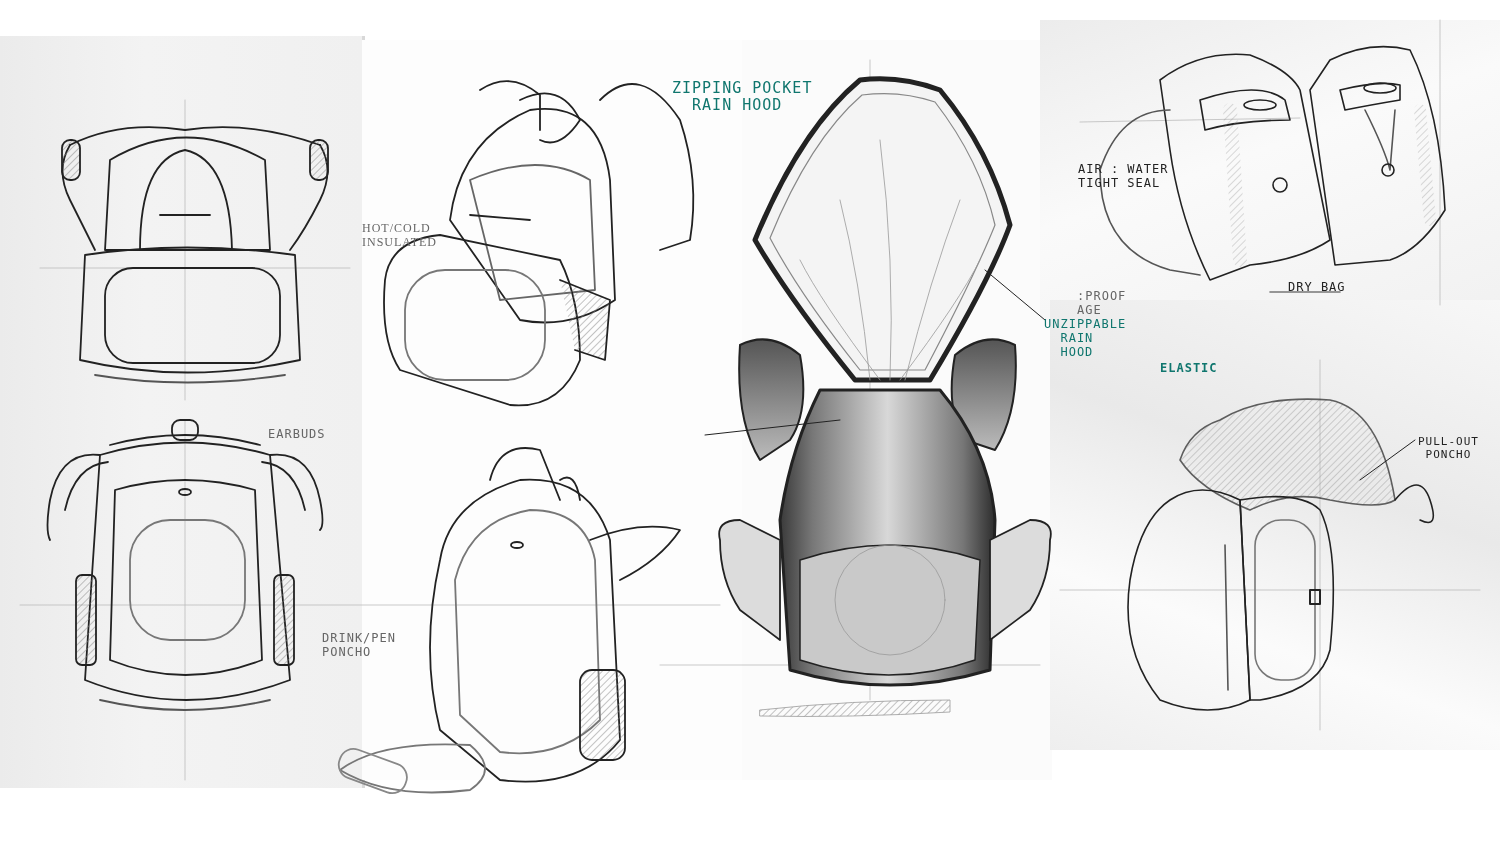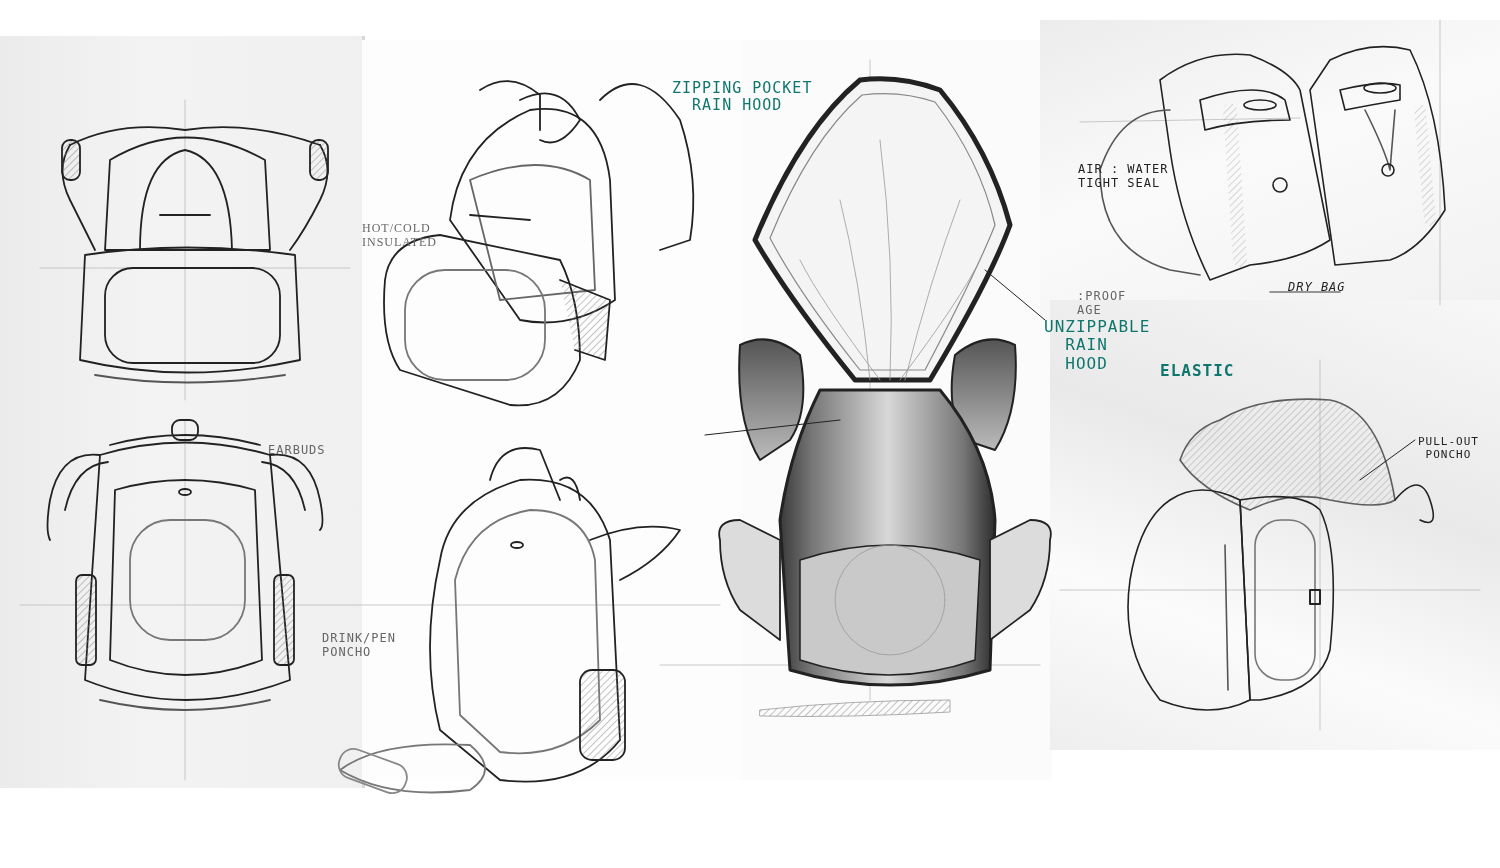--- a/index.html
+++ b/index.html
@@ -12,21 +12,21 @@
   #sheet-middle { left:362px; top:40px; width:380px; height:740px; background:#fdfdfd; }
   #sheet-right-top { left:1040px; top:20px; width:460px; height:300px;
     background:linear-gradient(160deg,#ececec 0%,#fafafa 45%,#f1f1f1 100%); }
   #sheet-right-bottom { left:1050px; top:300px; width:450px; height:450px;
     background:linear-gradient(200deg,#f7f7f7 0%,#e9e9e9 40%,#fbfbfb 70%,#eeeeee 100%); }
   #sheet-center { left:742px; top:40px; width:310px; height:740px; background:#fbfbfb; }
   svg.art { position:absolute; left:0; top:0; width:1500px; height:868px; }
   .label { position:absolute; font-family:"DejaVu Sans Mono", monospace; color:#0f766e;
     letter-spacing:1px; line-height:1.15; white-space:pre; }
   .label.big { font-size:15px; }
-  .label.med { font-size:16px; }
+  .label.med { font-size:12px; }
   .label.small { font-size:12px; color:#666; }
 </style>
 </head>
 <body>
 
 <div class="sheet" id="sheet-left"></div>
 <div class="sheet" id="sheet-middle"></div>
 <div class="sheet" id="sheet-center"></div>
 <div class="sheet" id="sheet-right-top"></div>
 <div class="sheet" id="sheet-right-bottom"></div>
@@ -170,19 +170,19 @@
   RAIN HOOD</div>
 <div class="label small" style="left:362px;top:222px;font-family:Liberation Serif, serif;">HOT/COLD
 INSULATED</div>
 <div class="label med" style="left:1044px;top:318px;">UNZIPPABLE
   RAIN
   HOOD</div>
 <div class="label small" style="left:1078px;top:163px;color:#222;">AIR : WATER
 TIGHT SEAL</div>
 <div class="label small" style="left:1077px;top:290px;">:PROOF
 AGE</div>
-<div class="label small" style="left:1288px;top:281px;color:#222;font-style:italic;text-align:right;">DRY BAG</div>
+<div class="label small" style="left:1288px;top:281px;color:#222;text-align:right;">DRY BAG</div>
 <div class="label med" style="left:1160px;top:362px;font-weight:bold;">ELASTIC</div>
 <div class="label small" style="left:1418px;top:436px;color:#222;font-size:11px;">PULL-OUT
  PONCHO</div>
-<div class="label small" style="left:268px;top:444px;text-align:center;">EARBUDS</div>
+<div class="label small" style="left:268px;top:428px;text-align:center;">EARBUDS</div>
 <div class="label small" style="left:322px;top:632px;">DRINK/PEN
 PONCHO</div>
 
 </body></html>

